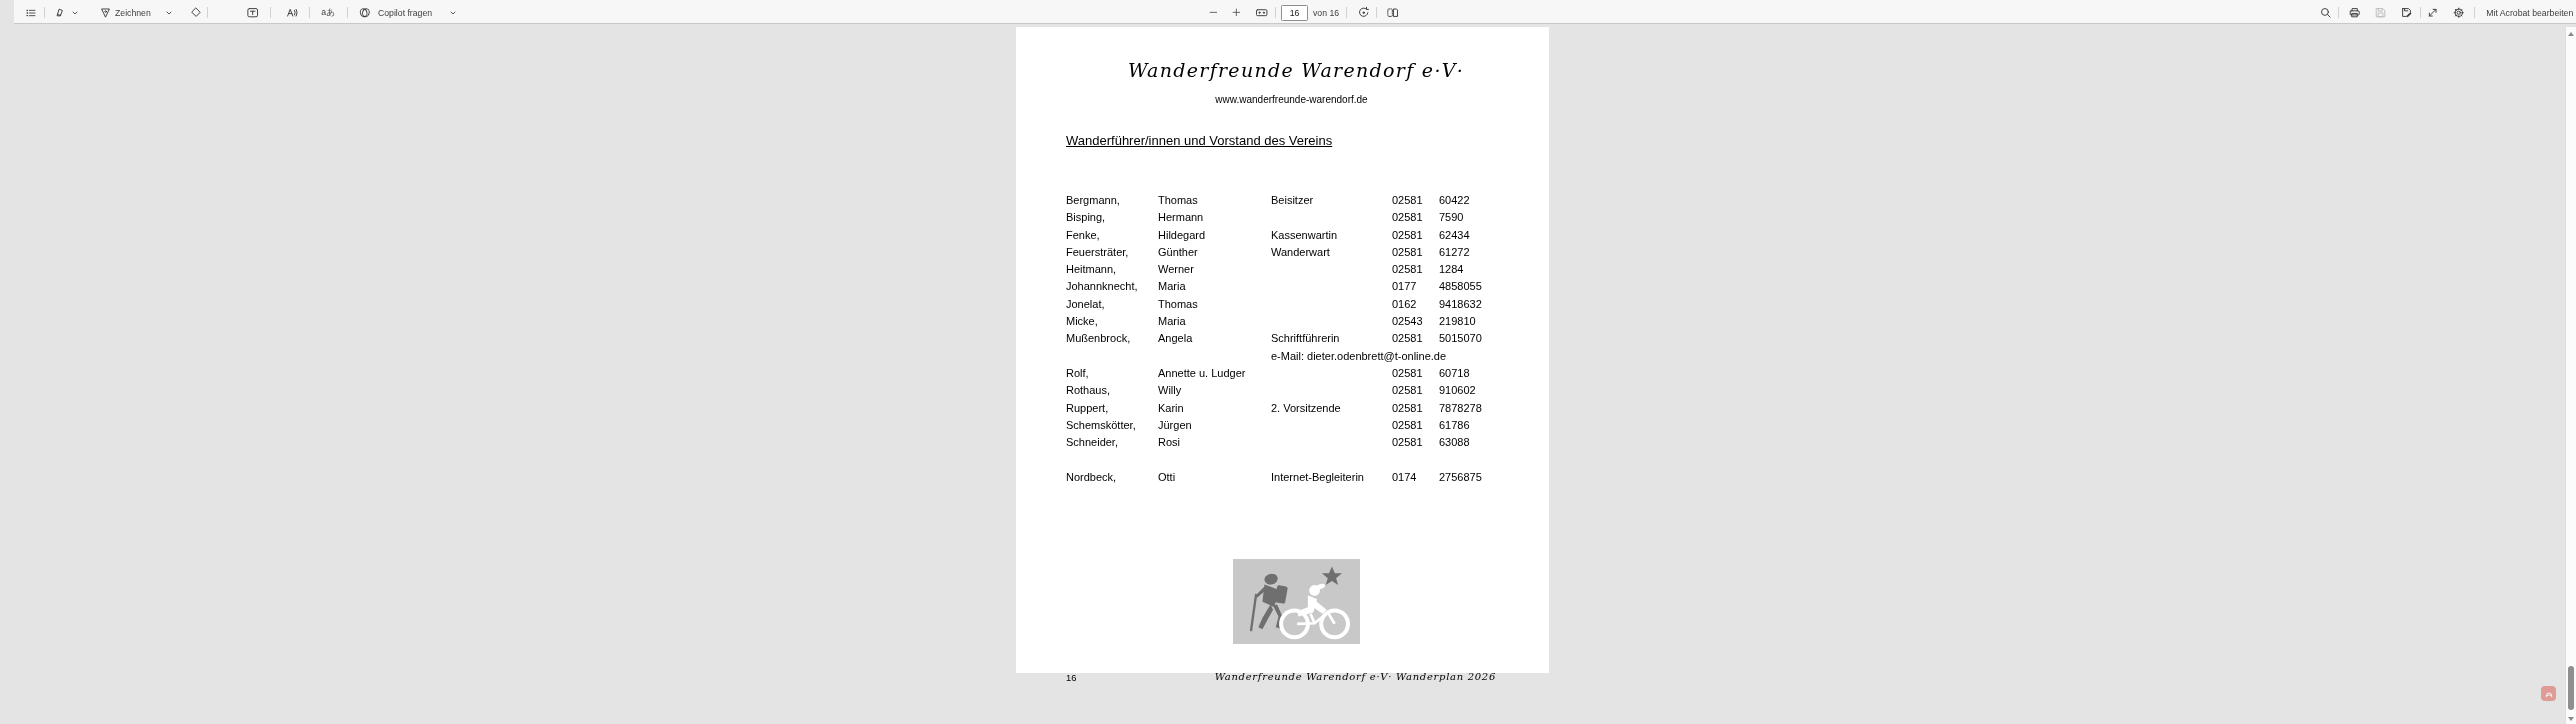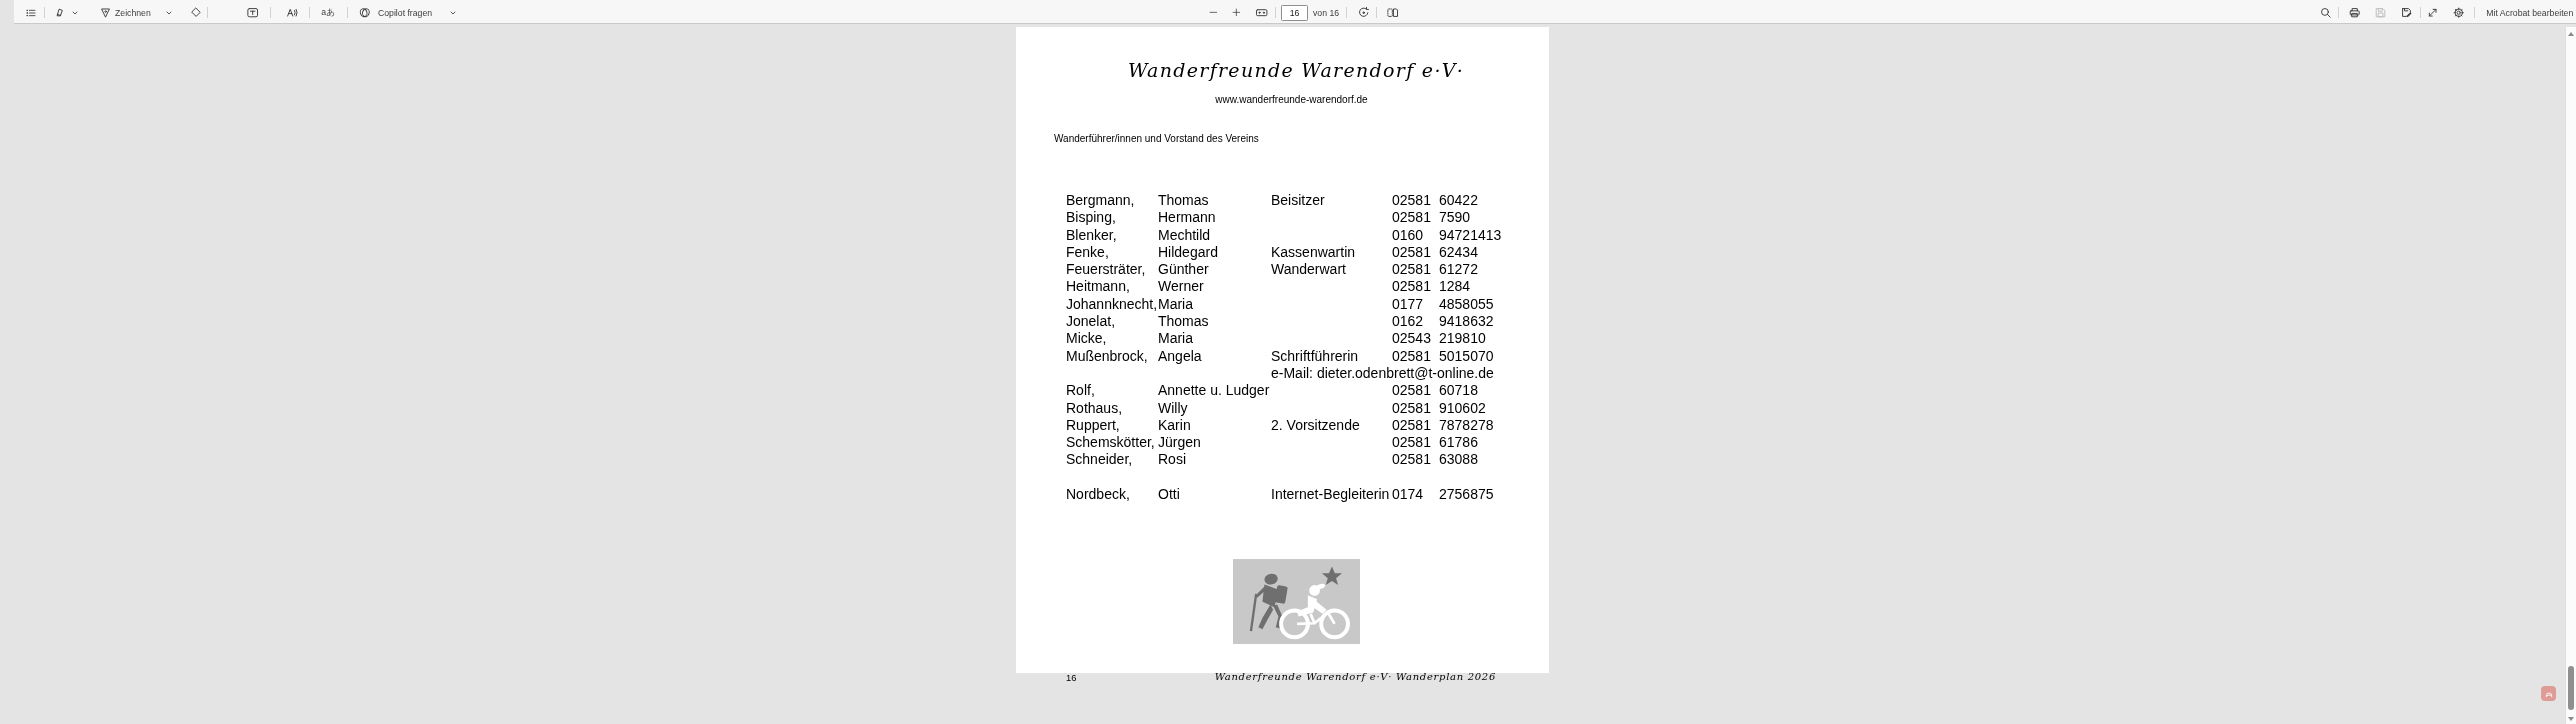--- a/index.html
+++ b/index.html
@@ -22,22 +22,22 @@
   .stroke-dis { stroke:#bdbdbd; fill:none; stroke-width:1.3; stroke-linecap:round; stroke-linejoin:round; }
 
   
   .page { position:absolute; left:1016px; top:27px; width:533px; height:646px;
           background:#ffffff; color:#111; }
   .doc-title { position:absolute; top:32px; left:0; width:100%; text-align:center;
                font-family:"DejaVu Serif", serif; font-style:italic; font-size:19px;
                letter-spacing:1.3px; color:#000; padding-left:27px; }
   .doc-url { position:absolute; top:67px; left:0; width:100%; text-align:center;
              font-size:10px; color:#000; padding-left:18px; }
-  .doc-heading { position:absolute; top:106px; left:38px; font-size:10px; color:#000; }
-  .members { position:absolute; top:165px; left:50px; width:443px; font-size:14px; color:#000; }
+  .doc-heading { position:absolute; top:106px; left:50px; font-size:13px; color:#000;text-decoration:underline; }
+  .members { position:absolute; top:165px; left:50px; width:443px; font-size:11px; color:#000; }
   .mrow { display:grid; grid-template-columns:92px 113px 121px 47px auto;
           height:17.3px; line-height:17.3px; }
   .mrow span { white-space:nowrap; overflow:visible; }
   .logo { position:absolute; top:532px; left:217px; width:127px; height:85px; }
   .doc-footer-num { position:absolute; top:645px; left:50px; font-size:9.4px; color:#000; }
   .doc-footer-text { position:absolute; top:644px; left:50px; width:430px; text-align:right;
                      font-family:"DejaVu Serif", serif; font-style:italic; font-size:10px;
                      letter-spacing:0.7px; color:#000; }
 
   
@@ -279,27 +279,20 @@
         <span>Beisitzer</span>
         <span>02581</span>
         <span>60422</span>
       </div>
       <div class="mrow">
         <span>Bisping,</span>
         <span>Hermann</span>
         <span></span>
         <span>02581</span>
         <span>7590</span>
-      </div>
-      <div class="mrow">
-        <span>Blenker,</span>
-        <span>Mechtild</span>
-        <span></span>
-        <span>0160</span>
-        <span>94721413</span>
       </div>
       <div class="mrow">
         <span>Fenke,</span>
         <span>Hildegard</span>
         <span>Kassenwartin</span>
         <span>02581</span>
         <span>62434</span>
       </div>
       <div class="mrow">
         <span>Feuersträter,</span>

